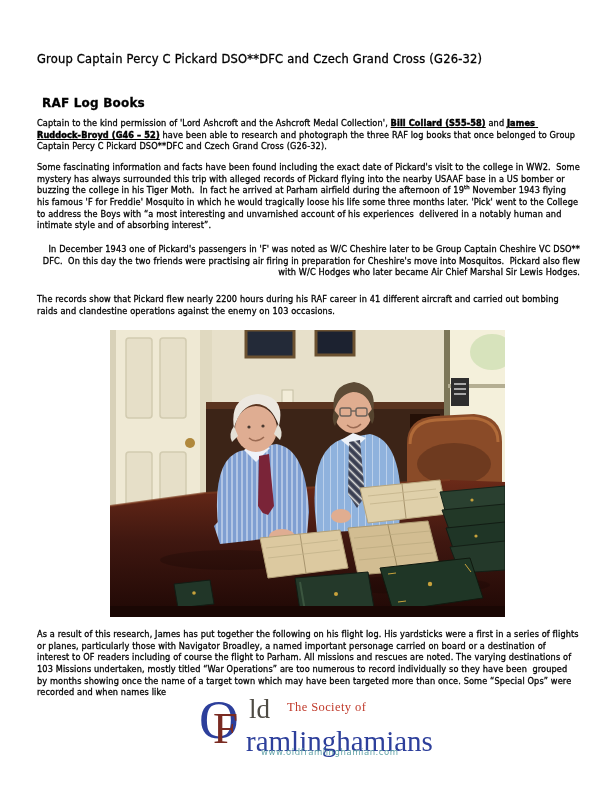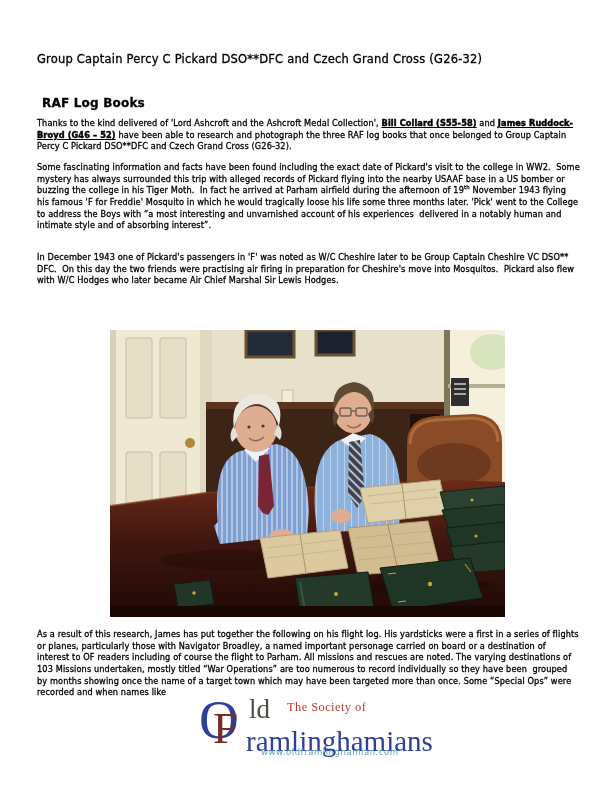--- a/index.html
+++ b/index.html
@@ -23,21 +23,21 @@
     -webkit-text-stroke:.3px currentColor;
   }
   .para{
     position:absolute;left:37px;width:543px;margin:0;
     font-size:8.2px;line-height:11.65px;letter-spacing:.12px;
     white-space:pre-wrap;
     -webkit-text-stroke:.28px currentColor;
   }
   .para b{font-weight:bold;text-decoration:underline;-webkit-text-stroke:.45px currentColor;}
   .para sup{font-size:.65em;vertical-align:super;line-height:0;}
-  .p1{top:118px;} .p2{top:162px;} .p3{top:252px;} .p4{top:294px;} .p5{top:629px;}
+  .p1{top:118px;} .p2{top:162px;} .p3{top:244px;text-align:right;} .p4{top:294px;} .p5{top:629px;}
   .photo{
     position:absolute;left:110px;top:330px;width:395px;height:287px;margin:0;
   }
   .photo svg{display:block;width:100%;height:100%;}
   
   .logo{
     position:absolute;left:199px;top:699px;width:240px;height:64px;
     font-family:"Liberation Serif","DejaVu Serif",serif;
   }
   .logo span{position:absolute;line-height:1;white-space:nowrap;}
@@ -49,23 +49,24 @@
   .logo-url{left:62px;top:49px;font-size:8.5px;letter-spacing:.55px;color:var(--url_teal,#63a3a8);font-family:"DejaVu Sans",sans-serif;}
 </style>
 </head>
 <body>
 
 <div class="page">
 
   <h1 class="title">Group Captain Percy C Pickard DSO**DFC and Czech Grand Cross (G26-32)</h1>
   <h2 class="subtitle">RAF Log Books</h2>
 
-  <p class="para p1"><span>Thanks to the kind delivered of 'Lord Ashcroft and the Ashcroft Medal Collection', </span><b>Bill Collard (S55-58)</b><span> and </span><b>James Ruddock-Broyd (G46 – 52)</b><span> have been able to research and photograph the three RAF log books that once belonged to Group Captain Percy C Pickard DSO**DFC and Czech Grand Cross (G26-32).</span></p>
+  <p class="para p1"><span>Captain to the kind permission of 'Lord Ashcroft and the Ashcroft Medal Collection', </span><b>Bill Collard (S55-58)</b><span> and </span><b>James Ruddock-Broyd (G46 – 52)</b><span> have been able to research and photograph the three RAF log books that once belonged to Group Captain Percy C Pickard DSO**DFC and Czech Grand Cross (G26-32).</span></p>
   <p class="para p2"><span>Some fascinating information and facts have been found including the exact date of Pickard's visit to the college in WW2.  Some mystery has always surrounded this trip with alleged records of Pickard flying into the nearby USAAF base in a US bomber or buzzing the college in his Tiger Moth.  In fact he arrived at Parham airfield during the afternoon of 19</span><sup>th</sup><span> November 1943 flying his famous 'F for Freddie' Mosquito in which he would tragically loose his life some three months later. 'Pick' went to the College to address the Boys with “a most interesting and unvarnished account of his experiences  delivered in a notably human and intimate style and of absorbing interest”.</span></p>
   <p class="para p3"><span>In December 1943 one of Pickard's passengers in 'F' was noted as W/C Cheshire later to be Group Captain Cheshire VC DSO** DFC.  On this day the two friends were practising air firing in preparation for Cheshire's move into Mosquitos.  Pickard also flew with W/C Hodges who later became Air Chief Marshal Sir Lewis Hodges.</span></p>
+  <p class="para p4"><span>The records show that Pickard flew nearly 2200 hours during his RAF career in 41 different aircraft and carried out bombing raids and clandestine operations against the enemy on 103 occasions.</span></p>
   <p class="para p5"><span>As a result of this research, James has put together the following on his flight log. His yardsticks were a first in a series of flights or planes, particularly those with Navigator Broadley, a named important personage carried on board or a destination of interest to OF readers including of course the flight to Parham. All missions and rescues are noted. The varying destinations of 103 Missions undertaken, mostly titled “War Operations” are too numerous to record individually so they have been  grouped by months showing once the name of a target town which may have been targeted more than once. Some “Special Ops” were recorded and when names like</span></p>
 
   <figure class="photo">
     <svg viewBox="0 0 395 287" preserveAspectRatio="none">
       <defs>
         <linearGradient id="deskGrad" x1="0" y1="0" x2="0" y2="1">
           <stop offset="0" stop-color="#6b2a18"></stop>
           <stop offset="0.45" stop-color="#3f1710"></stop>
           <stop offset="1" stop-color="#1f0805"></stop>
         </linearGradient>

